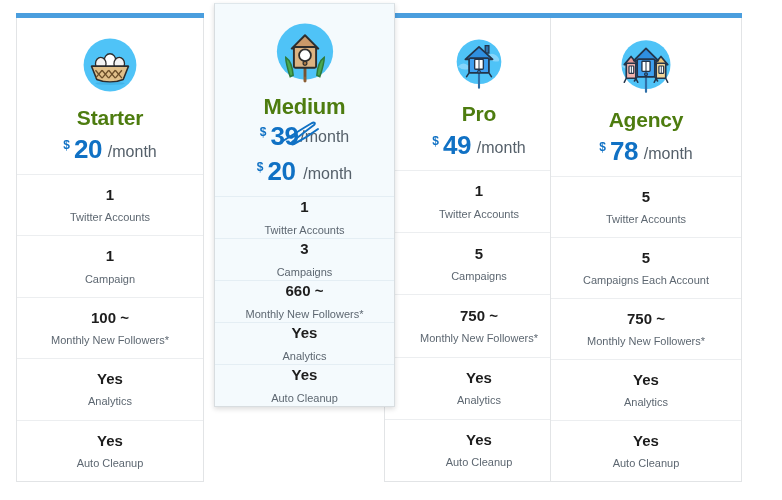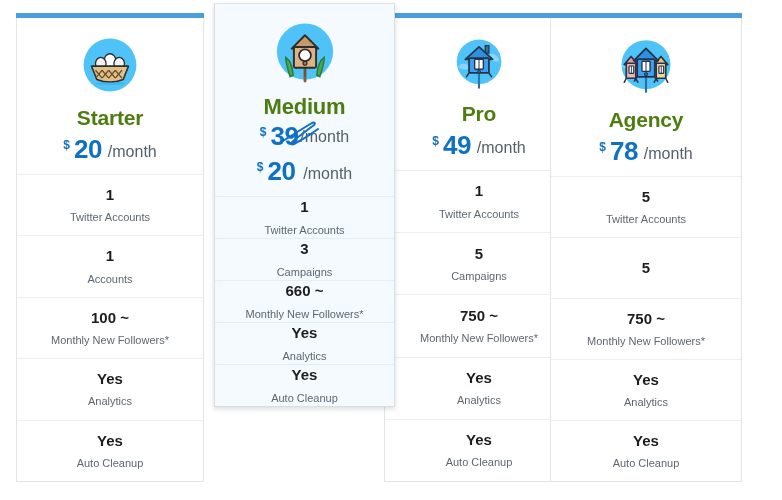--- a/index.html
+++ b/index.html
@@ -198,21 +198,21 @@
       </div>
     </div>
 
     <div class="features">
       <div class="feature-row">
         <div class="feature-value">1</div>
         <div class="feature-label">Twitter Accounts</div>
       </div>
       <div class="feature-row">
         <div class="feature-value">1</div>
-        <div class="feature-label">Accounts</div>
+        <div class="feature-label">Campaign</div>
       </div>
       <div class="feature-row">
         <div class="feature-value">100 ~</div>
         <div class="feature-label">Monthly New Followers*</div>
       </div>
       <div class="feature-row">
         <div class="feature-value">Yes</div>
         <div class="feature-label">Analytics</div>
       </div>
       <div class="feature-row">
@@ -365,20 +365,21 @@
       </div>
     </div>
 
     <div class="features">
       <div class="feature-row">
         <div class="feature-value">5</div>
         <div class="feature-label">Twitter Accounts</div>
       </div>
       <div class="feature-row">
         <div class="feature-value">5</div>
+        <div class="feature-label">Campaigns Each Account</div>
       </div>
       <div class="feature-row">
         <div class="feature-value">750 ~</div>
         <div class="feature-label">Monthly New Followers*</div>
       </div>
       <div class="feature-row">
         <div class="feature-value">Yes</div>
         <div class="feature-label">Analytics</div>
       </div>
       <div class="feature-row">

